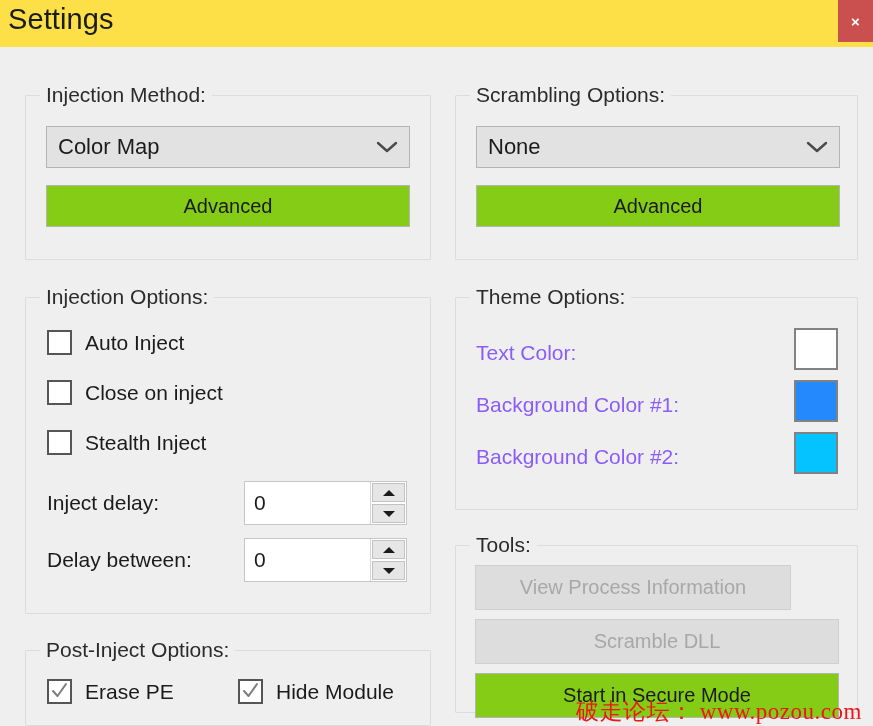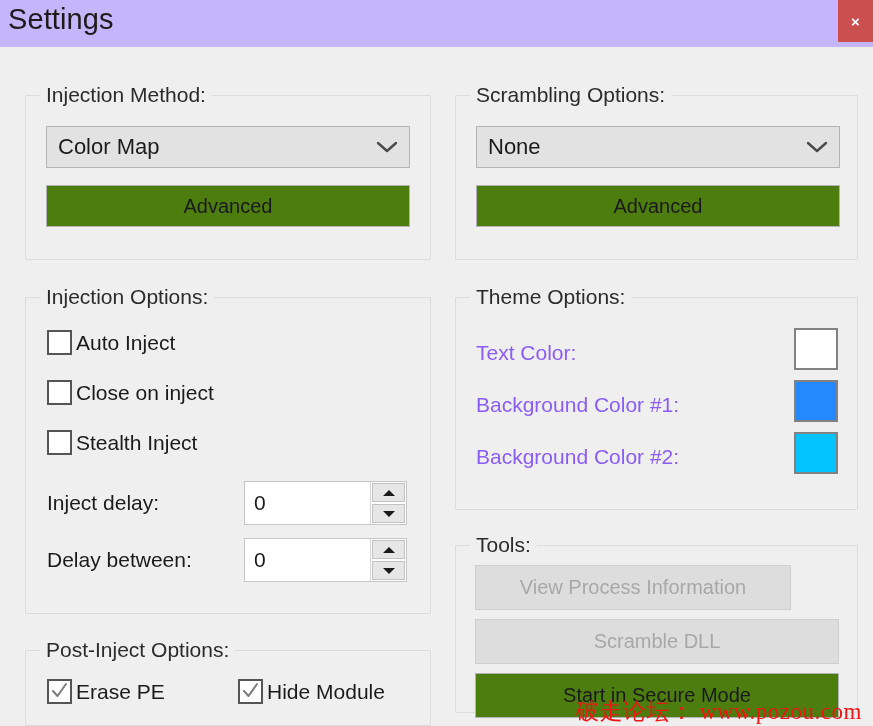--- a/index.html
+++ b/index.html
@@ -13,21 +13,21 @@
   #app {
     position: relative;
     width: 873px; height: 726px;
     background: #efeff0;
   }
 
   
   .titlebar {
     position: absolute; left: 0; top: 0;
     width: 873px; height: 47px;
-    background: #c4b5fd;
+    background: #fde047;
   }
   .title-text {
     position: absolute; left: 8px; top: 3px;
     font-size: 29px; color: #1b1b1b;
     letter-spacing: 0.1px;
     font-weight: 400;
   }
   .close-btn {
     position: absolute; left: 838px; top: 0px;
     width: 35px; height: 42px;
@@ -70,21 +70,21 @@
     flex: 1;
     white-space: nowrap; overflow: hidden;
   }
   .combo .chev {
     width: 44px; display: flex; align-items: center; justify-content: center;
   }
   .combo .chev svg { display: block; }
 
   .btn {
     position: absolute;
-    background: #4d7c0f;
+    background: #84cc16;
     border: 1px solid #b4b4b4;
     display: flex; align-items: center; justify-content: center;
     font-size: 20px; color: #1b1b1b;
     cursor: pointer;
   }
   .btn.disabled {
     color: #a8a8a8;
     background: #dddddd;
     border-color: #cfcfcf;
     cursor: default;
@@ -98,21 +98,21 @@
   .cbox {
     width: 25px; height: 25px;
     border: 2px solid #555558;
     background: #ffffff;
     position: relative;
     flex: none;
   }
   .cbox svg { position: absolute; left: 1px; top: 1px; }
   .cb-label {
     font-size: 21px; color: #1b1b1b;
-    margin-left: 4px; white-space: nowrap;
+    margin-left: 13px; white-space: nowrap;
   }
 
   .field-label {
     position: absolute;
     font-size: 21px; color: #1b1b1b;
     white-space: nowrap;
   }
 
   .spinner {
     position: absolute;

